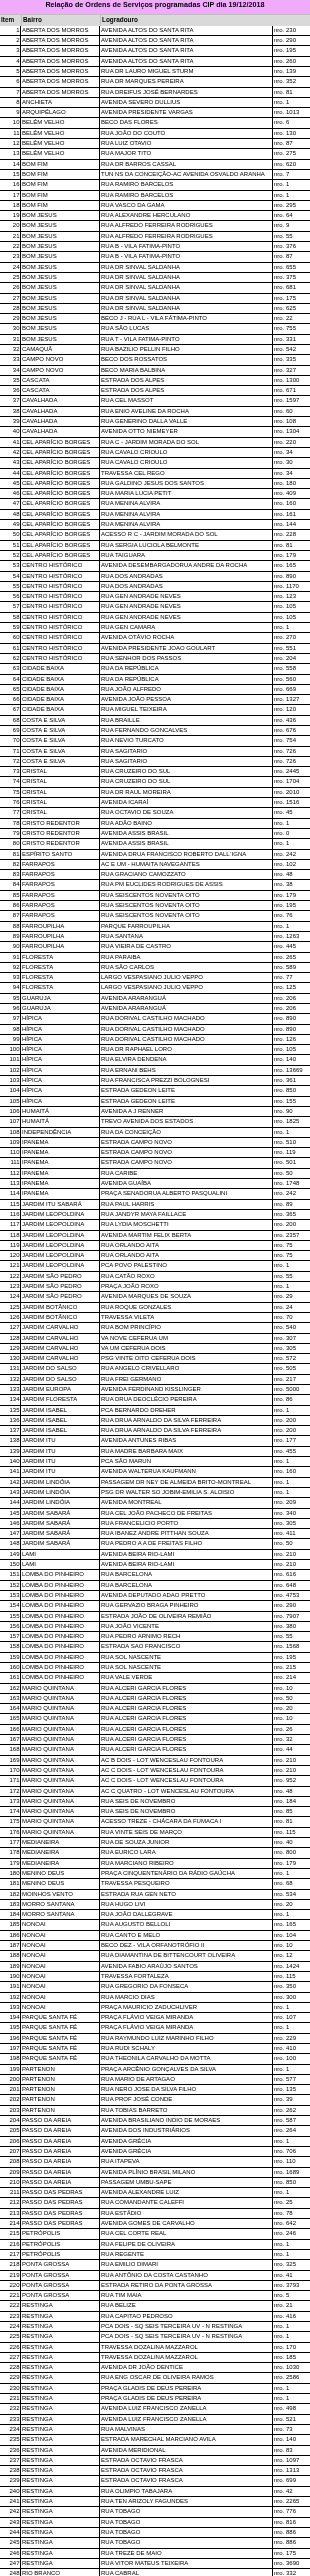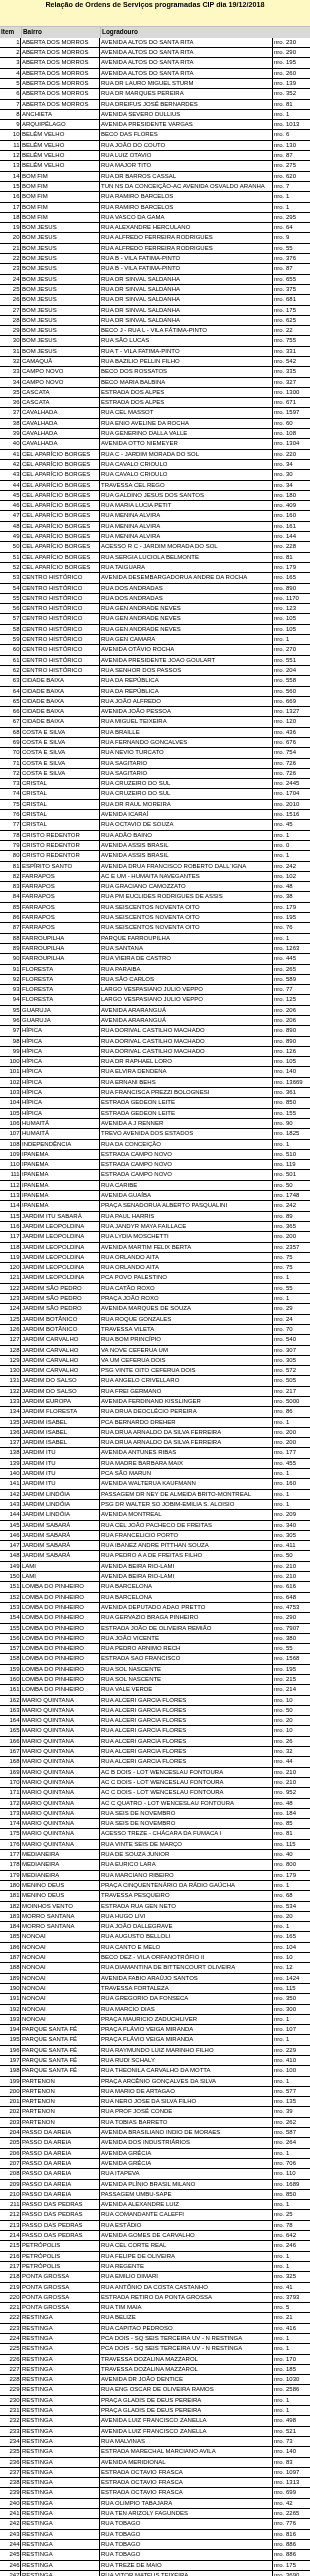--- a/index.html
+++ b/index.html
@@ -1,19 +1,19 @@
 <!DOCTYPE html>
 <html style="font-size:8.2px"><head>
 <meta charset="utf-8">
 <style>
   html, body { margin: 0; padding: 0; background: #ffffff; }
   body { width: 310px; font-family: "Liberation Sans", sans-serif; color: #000; }
   .sheet { width: 310px; }
   .title-row {
-    height: 27px; line-height: 10.8px; background: #fef9c3;
+    height: 15px; line-height: 10.8px; background: #f0abfc;
     text-align: center; font-weight: bold; font-size: 7.2px;
     border-bottom: 0.5px solid #bfbfbf; box-sizing: border-box;
   }
   .hdr-row {
     display: flex; height: 10.8px; line-height: 10.8px; background: #d9d9d9;
     font-weight: bold; font-size: 6.4px; box-sizing: border-box;
   }
   .row { display: flex; height: 10.3px; line-height: 9.8px; font-size: 6px;
          border-bottom: 0.5px solid #000; box-sizing: border-box; white-space: nowrap; }
   .c-item { width: 21px; text-align: right; padding-right: 0.5px; box-sizing: border-box; border-right: 0.5px solid #000; overflow: hidden; }

